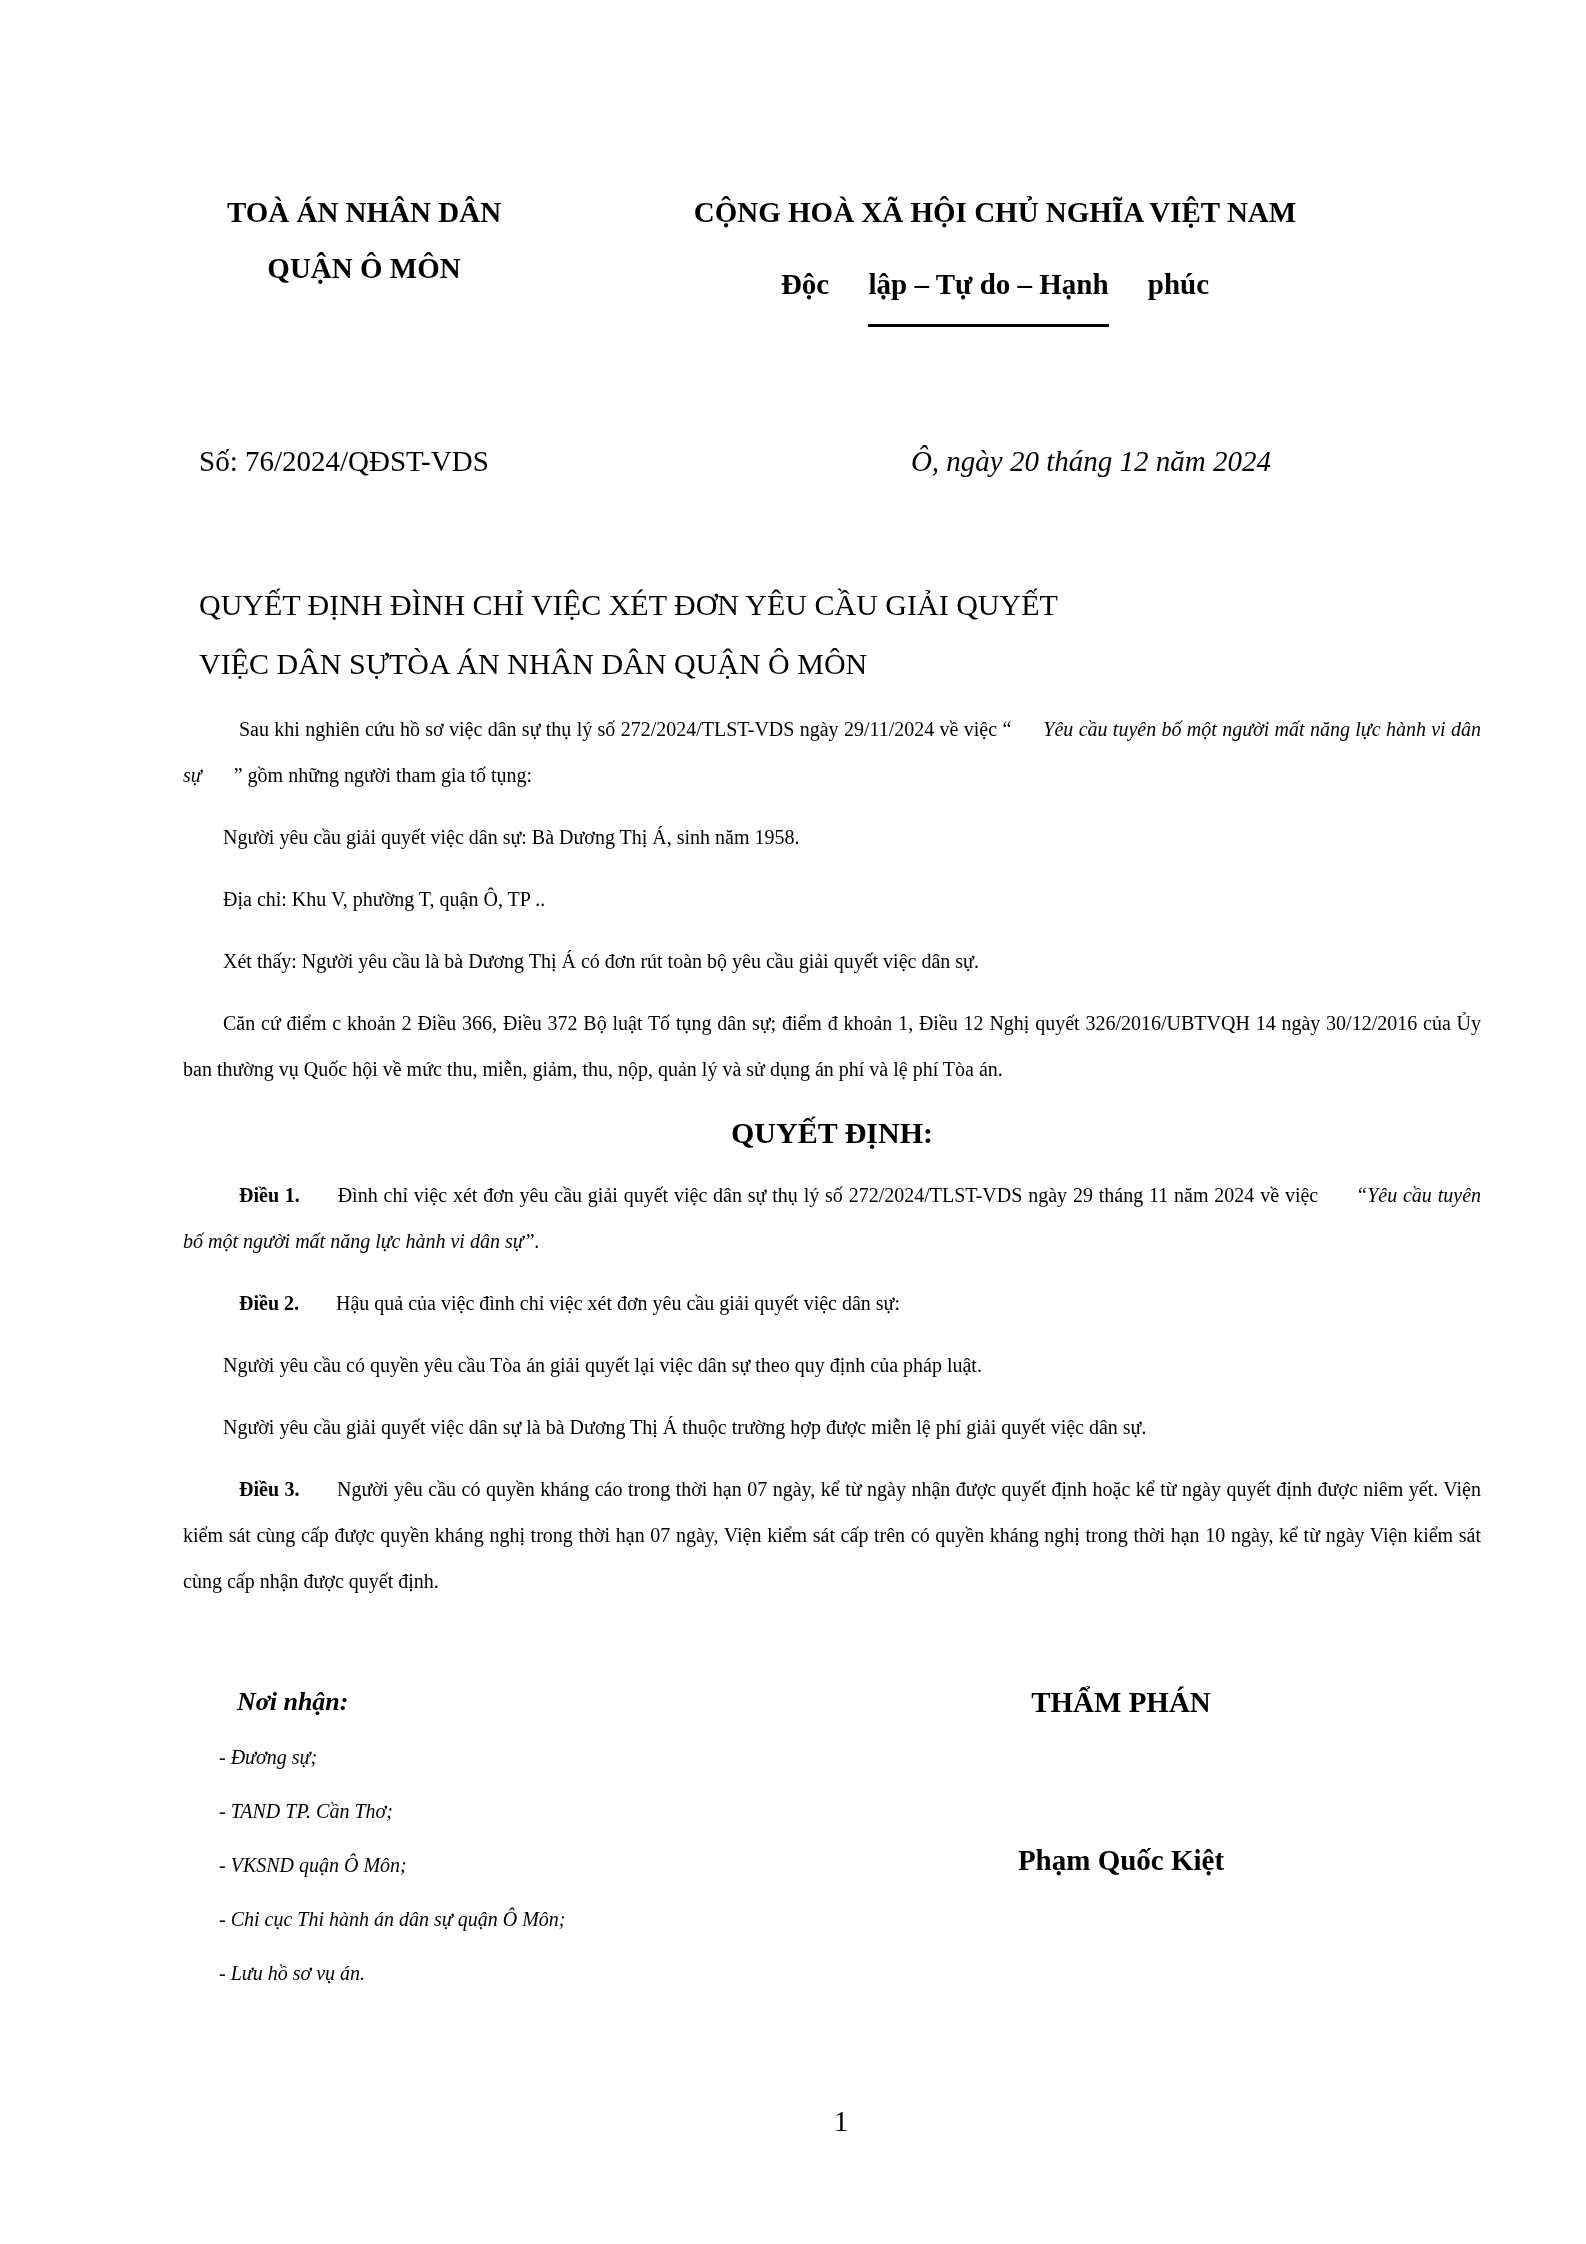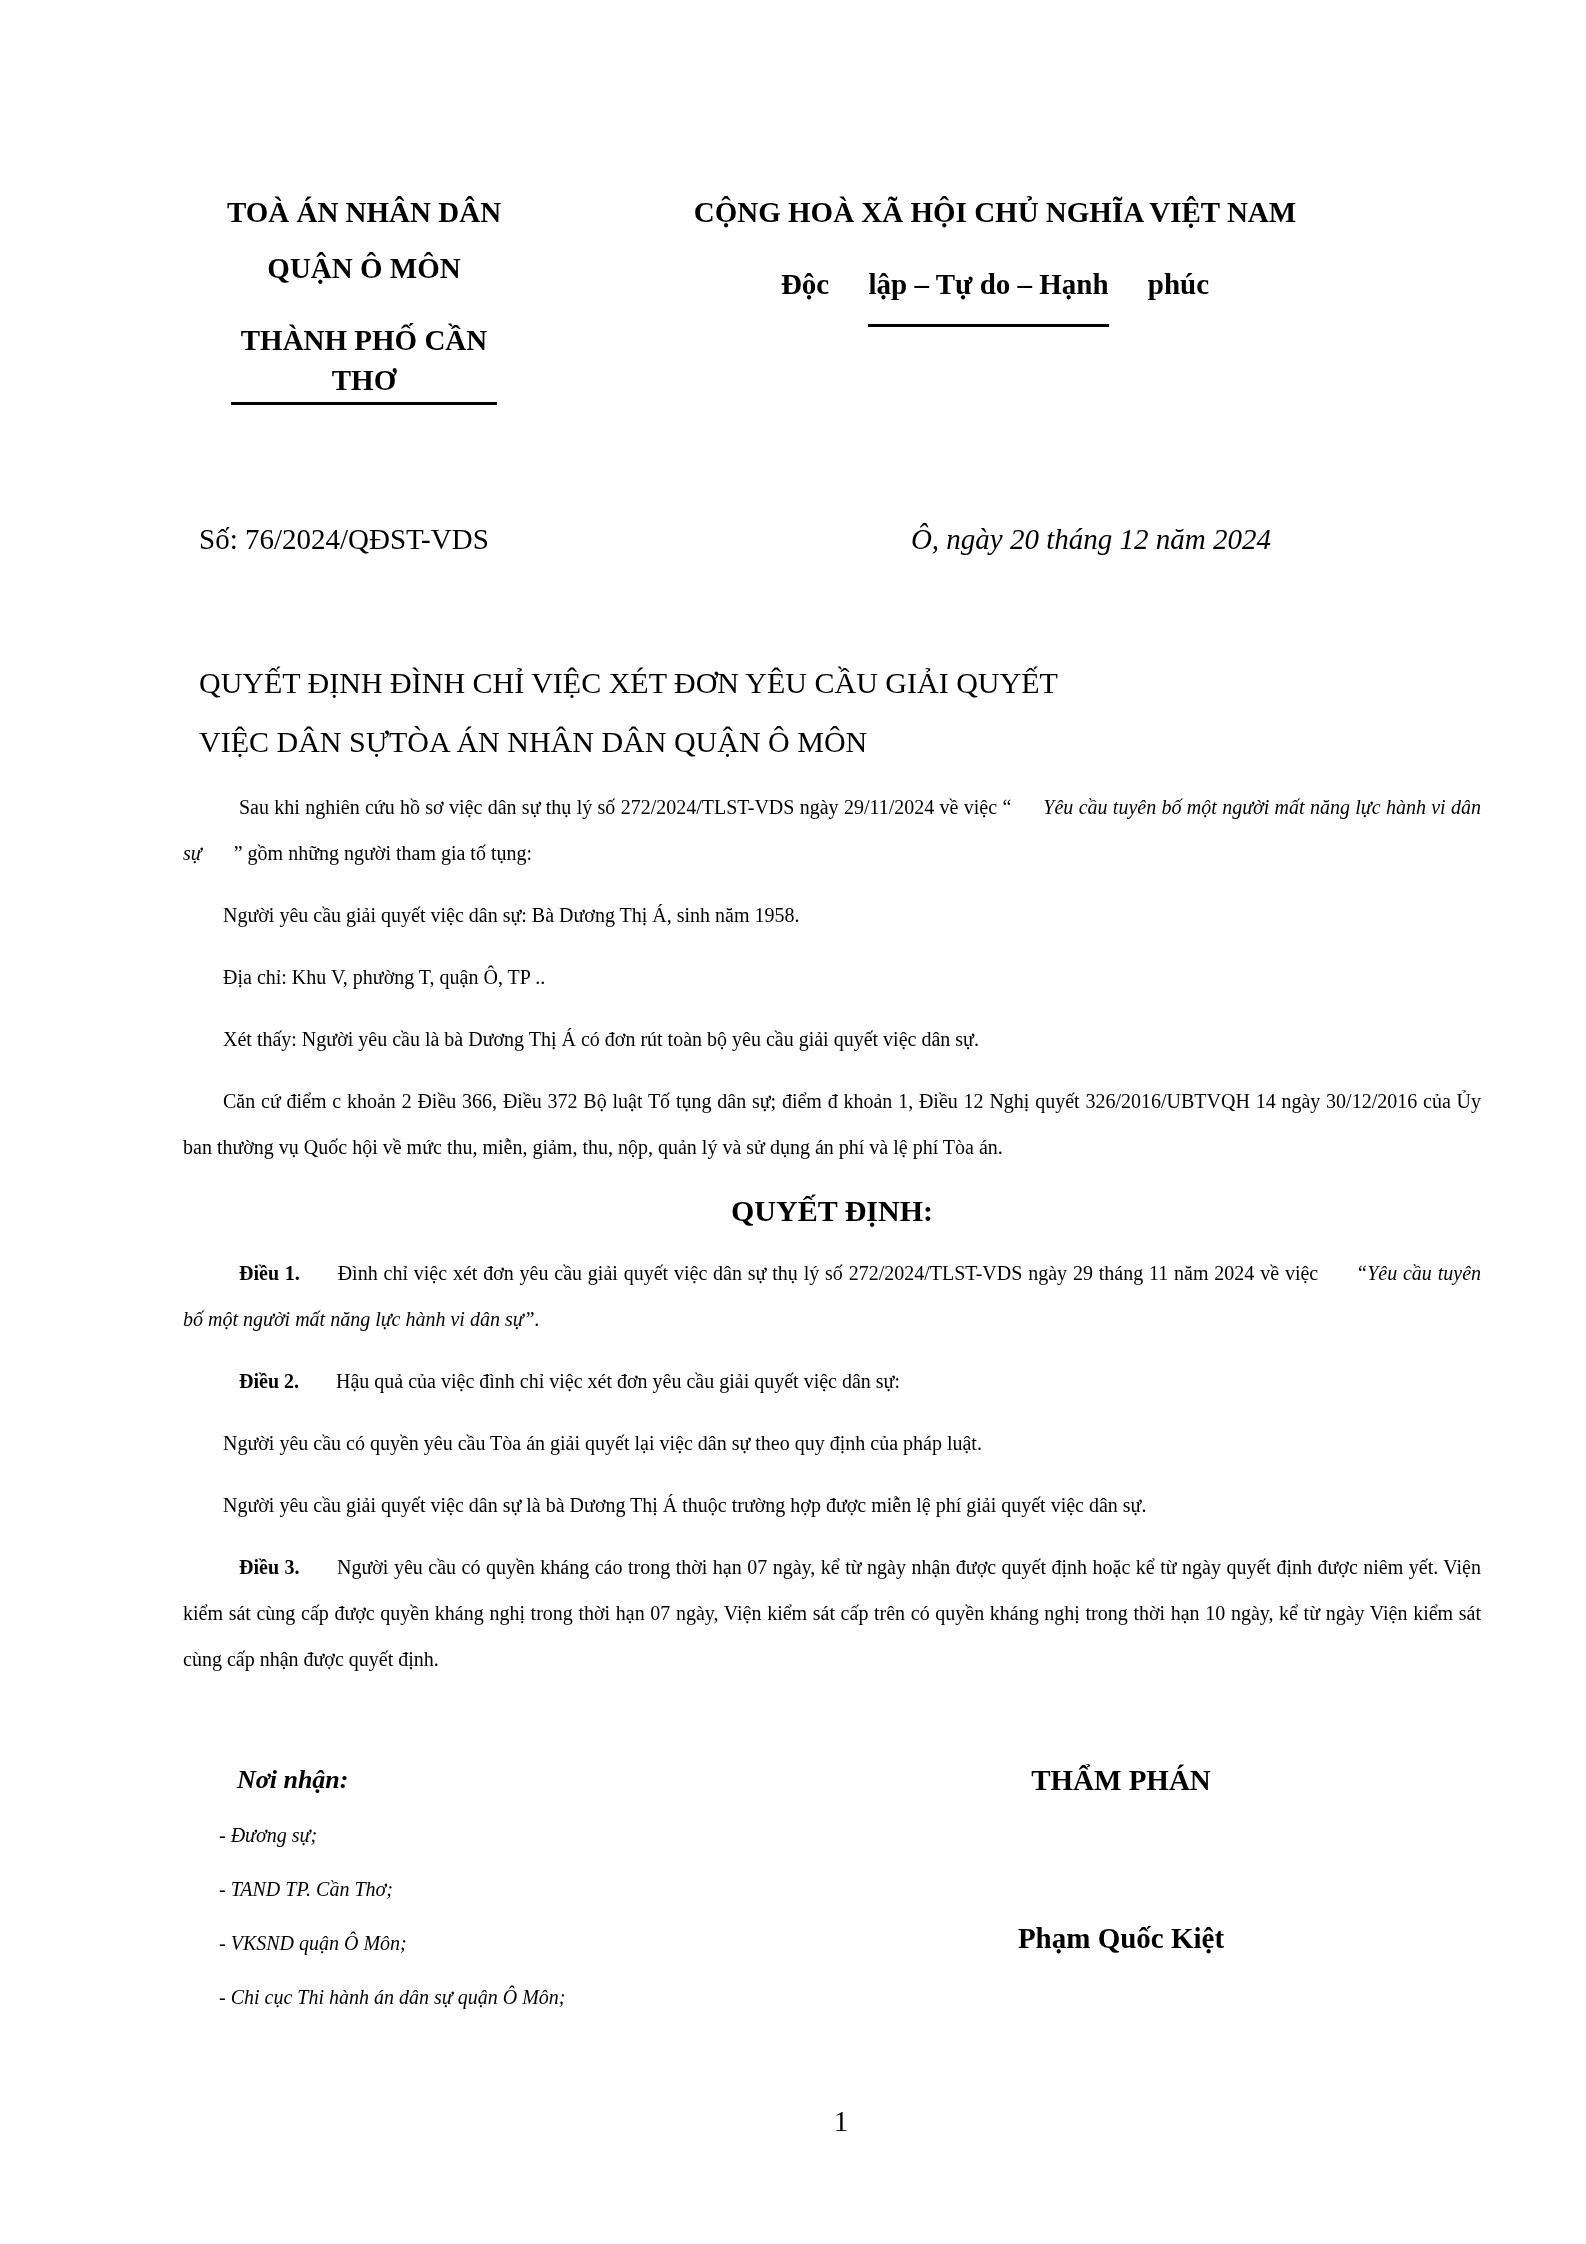--- a/index.html
+++ b/index.html
@@ -106,21 +106,20 @@
 </style>
 </head>
 <body>
 
 <div class="page">
 
   <div class="header">
     <div class="header-left">
       <div>TOÀ ÁN NHÂN DÂN</div>
       <div>QUẬN Ô MÔN</div>
-      <div><span class="u-block">THÀNH PHỐ CẦN THƠ</span></div>
     </div>
     <div class="header-right">
       <div>CỘNG HOÀ XÃ HỘI CHỦ NGHĨA VIỆT NAM</div>
       <div><span>Độc </span><span class="u-inline">lập – Tự do – Hạnh</span><span> phúc</span></div>
     </div>
   </div>
 
   <div class="meta-row">
     <div>Số: 76/2024/QĐST-VDS</div>
     <div class="date-line">Ô, ngày 20 tháng 12 năm 2024</div>
@@ -153,20 +152,21 @@
 
   <p class="para"><span class="bold">Điều 3.</span><span> Người yêu cầu có quyền kháng cáo trong thời hạn 07 ngày, kể từ ngày nhận được quyết định hoặc kể từ ngày quyết định được niêm yết. Viện kiểm sát cùng cấp được quyền kháng nghị trong thời hạn 07 ngày, Viện kiểm sát cấp trên có quyền kháng nghị trong thời hạn 10 ngày, kể từ ngày Viện kiểm sát cùng cấp nhận được quyết định.</span></p>
 
   <div class="footer">
     <div class="recipients">
       <div class="recipients-label">Nơi nhận:</div>
       <div class="recipient-item">- Đương sự;</div>
       <div class="recipient-item">- TAND TP. Cần Thơ;</div>
       <div class="recipient-item">- VKSND quận Ô Môn;</div>
       <div class="recipient-item">- Chi cục Thi hành án dân sự quận Ô Môn;</div>
+      <div class="recipient-item">- Lưu hồ sơ vụ án.</div>
     </div>
     <div class="signature">
       <div class="judge-title">THẨM PHÁN</div>
       <div class="judge-name">Phạm Quốc Kiệt</div>
     </div>
   </div>
 
   <div class="page-number">1</div>
 
 </div>

